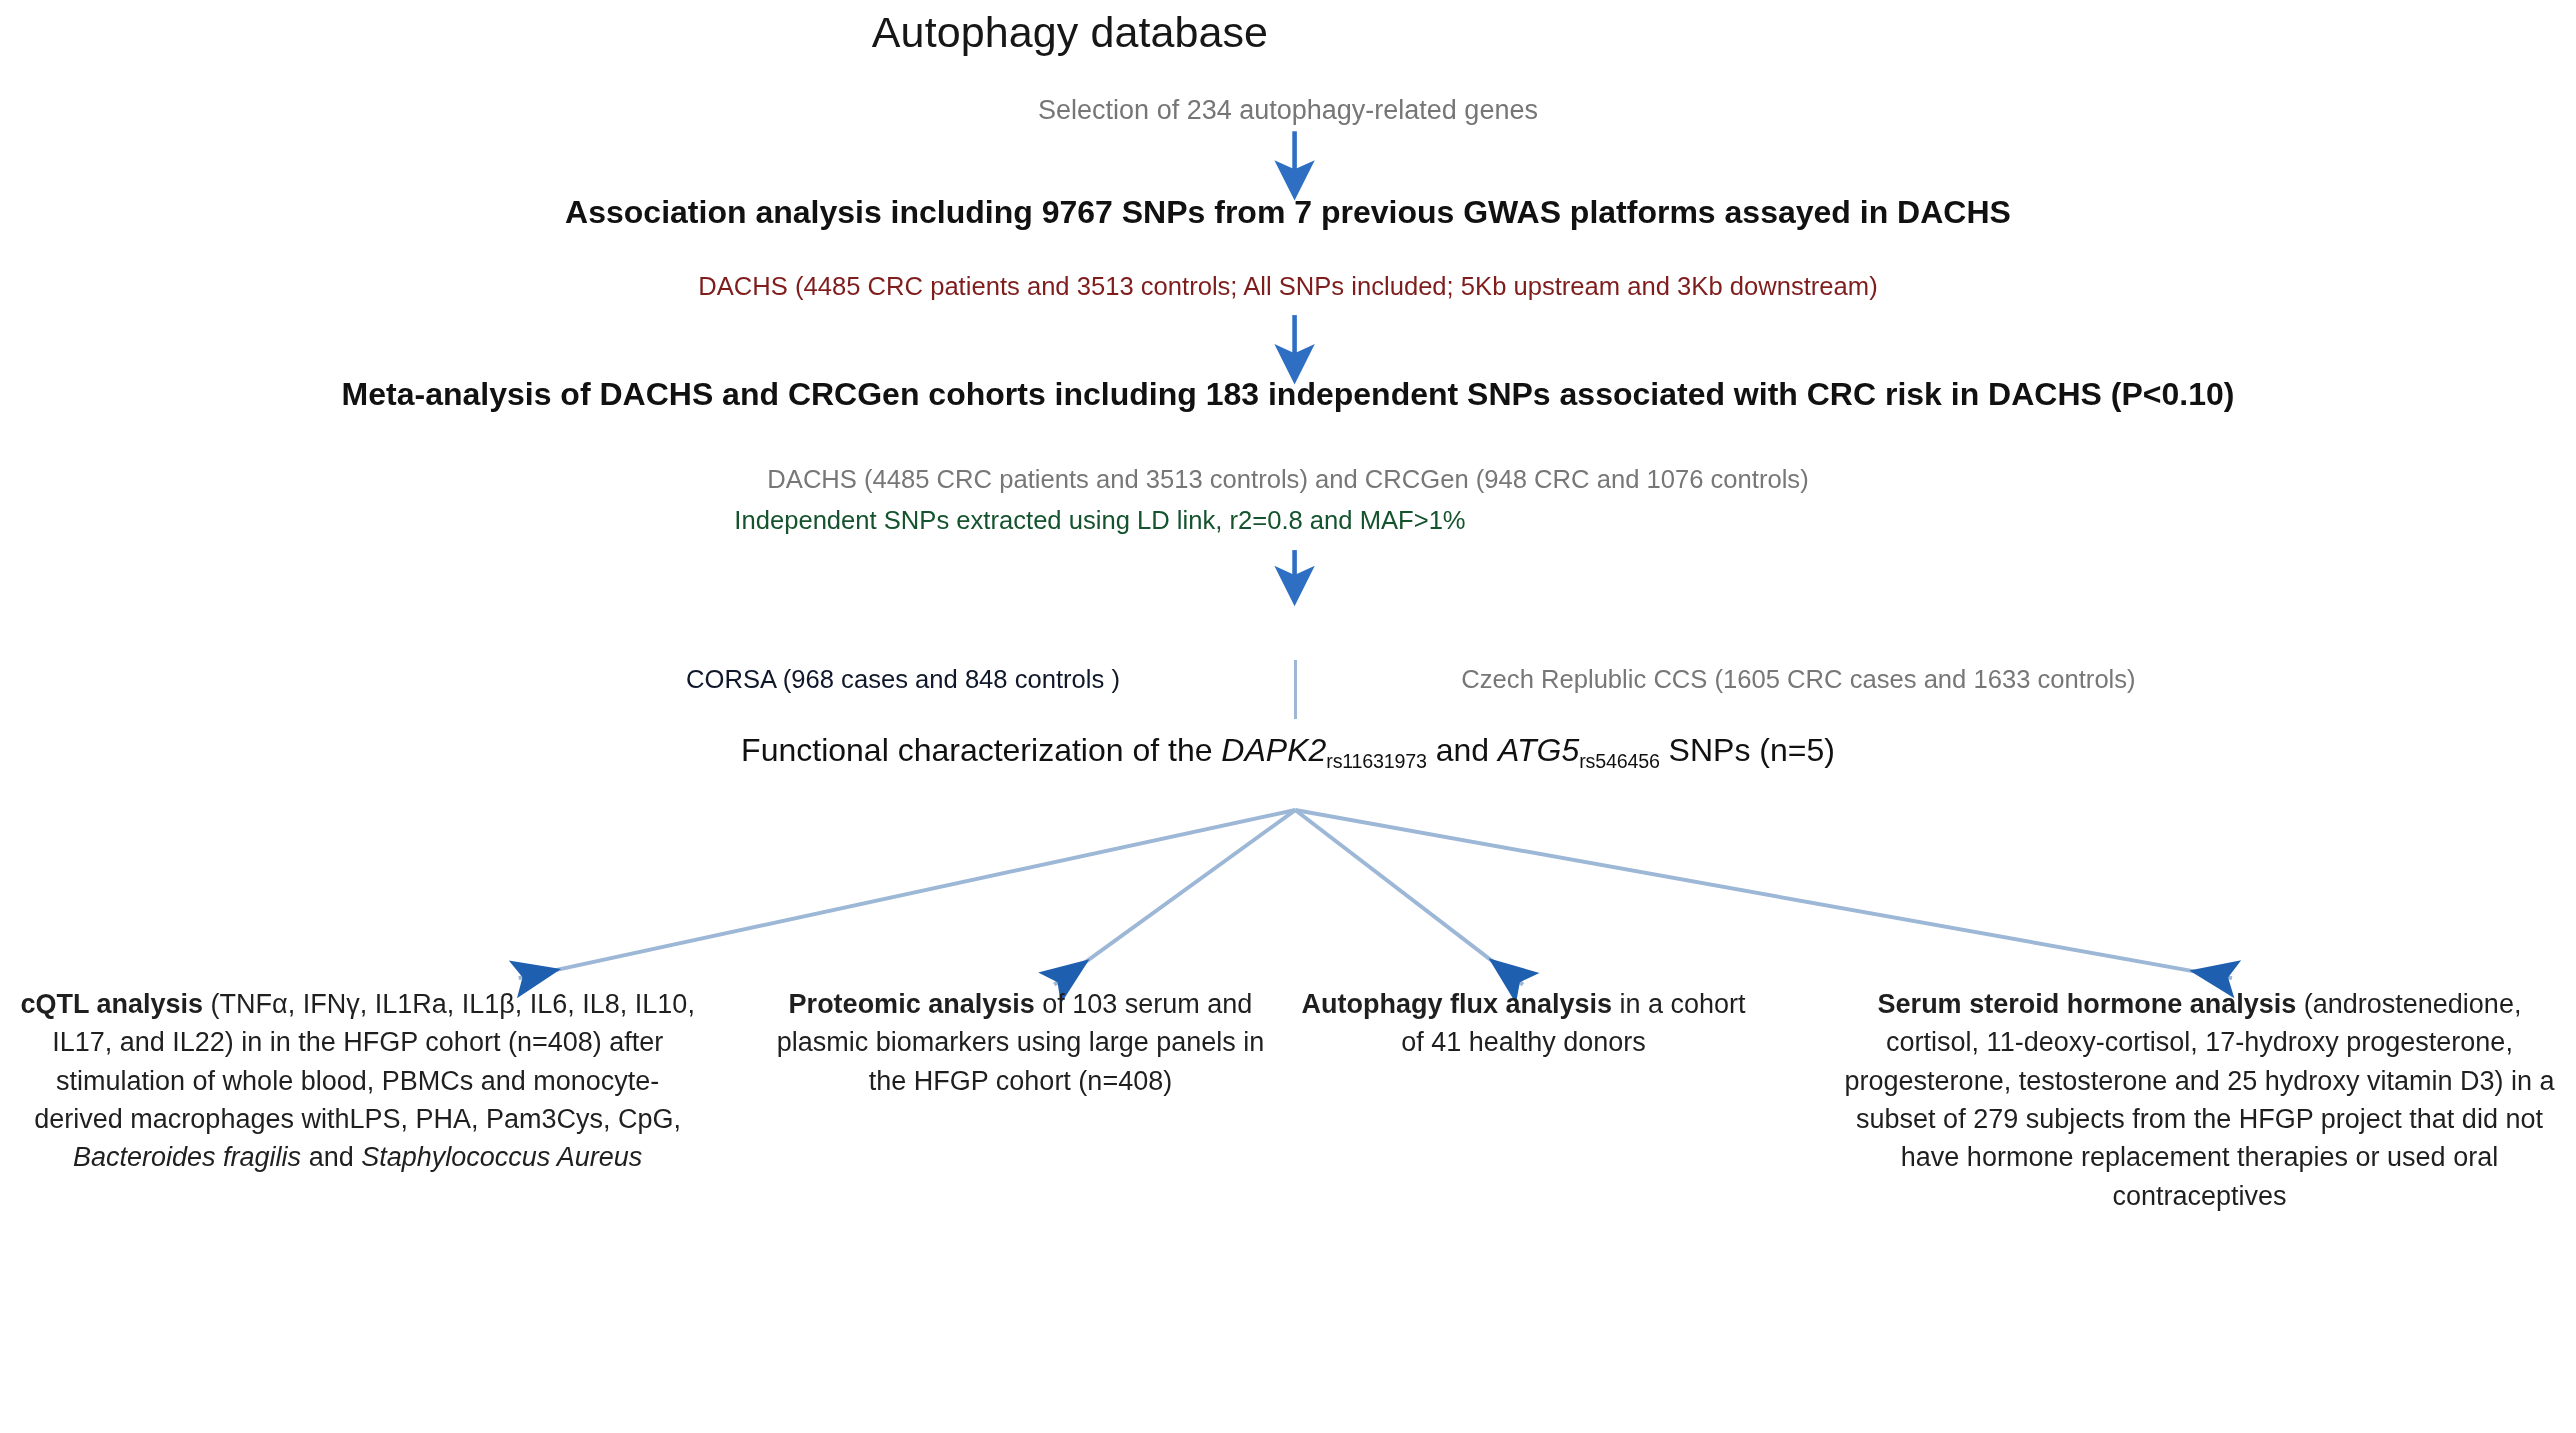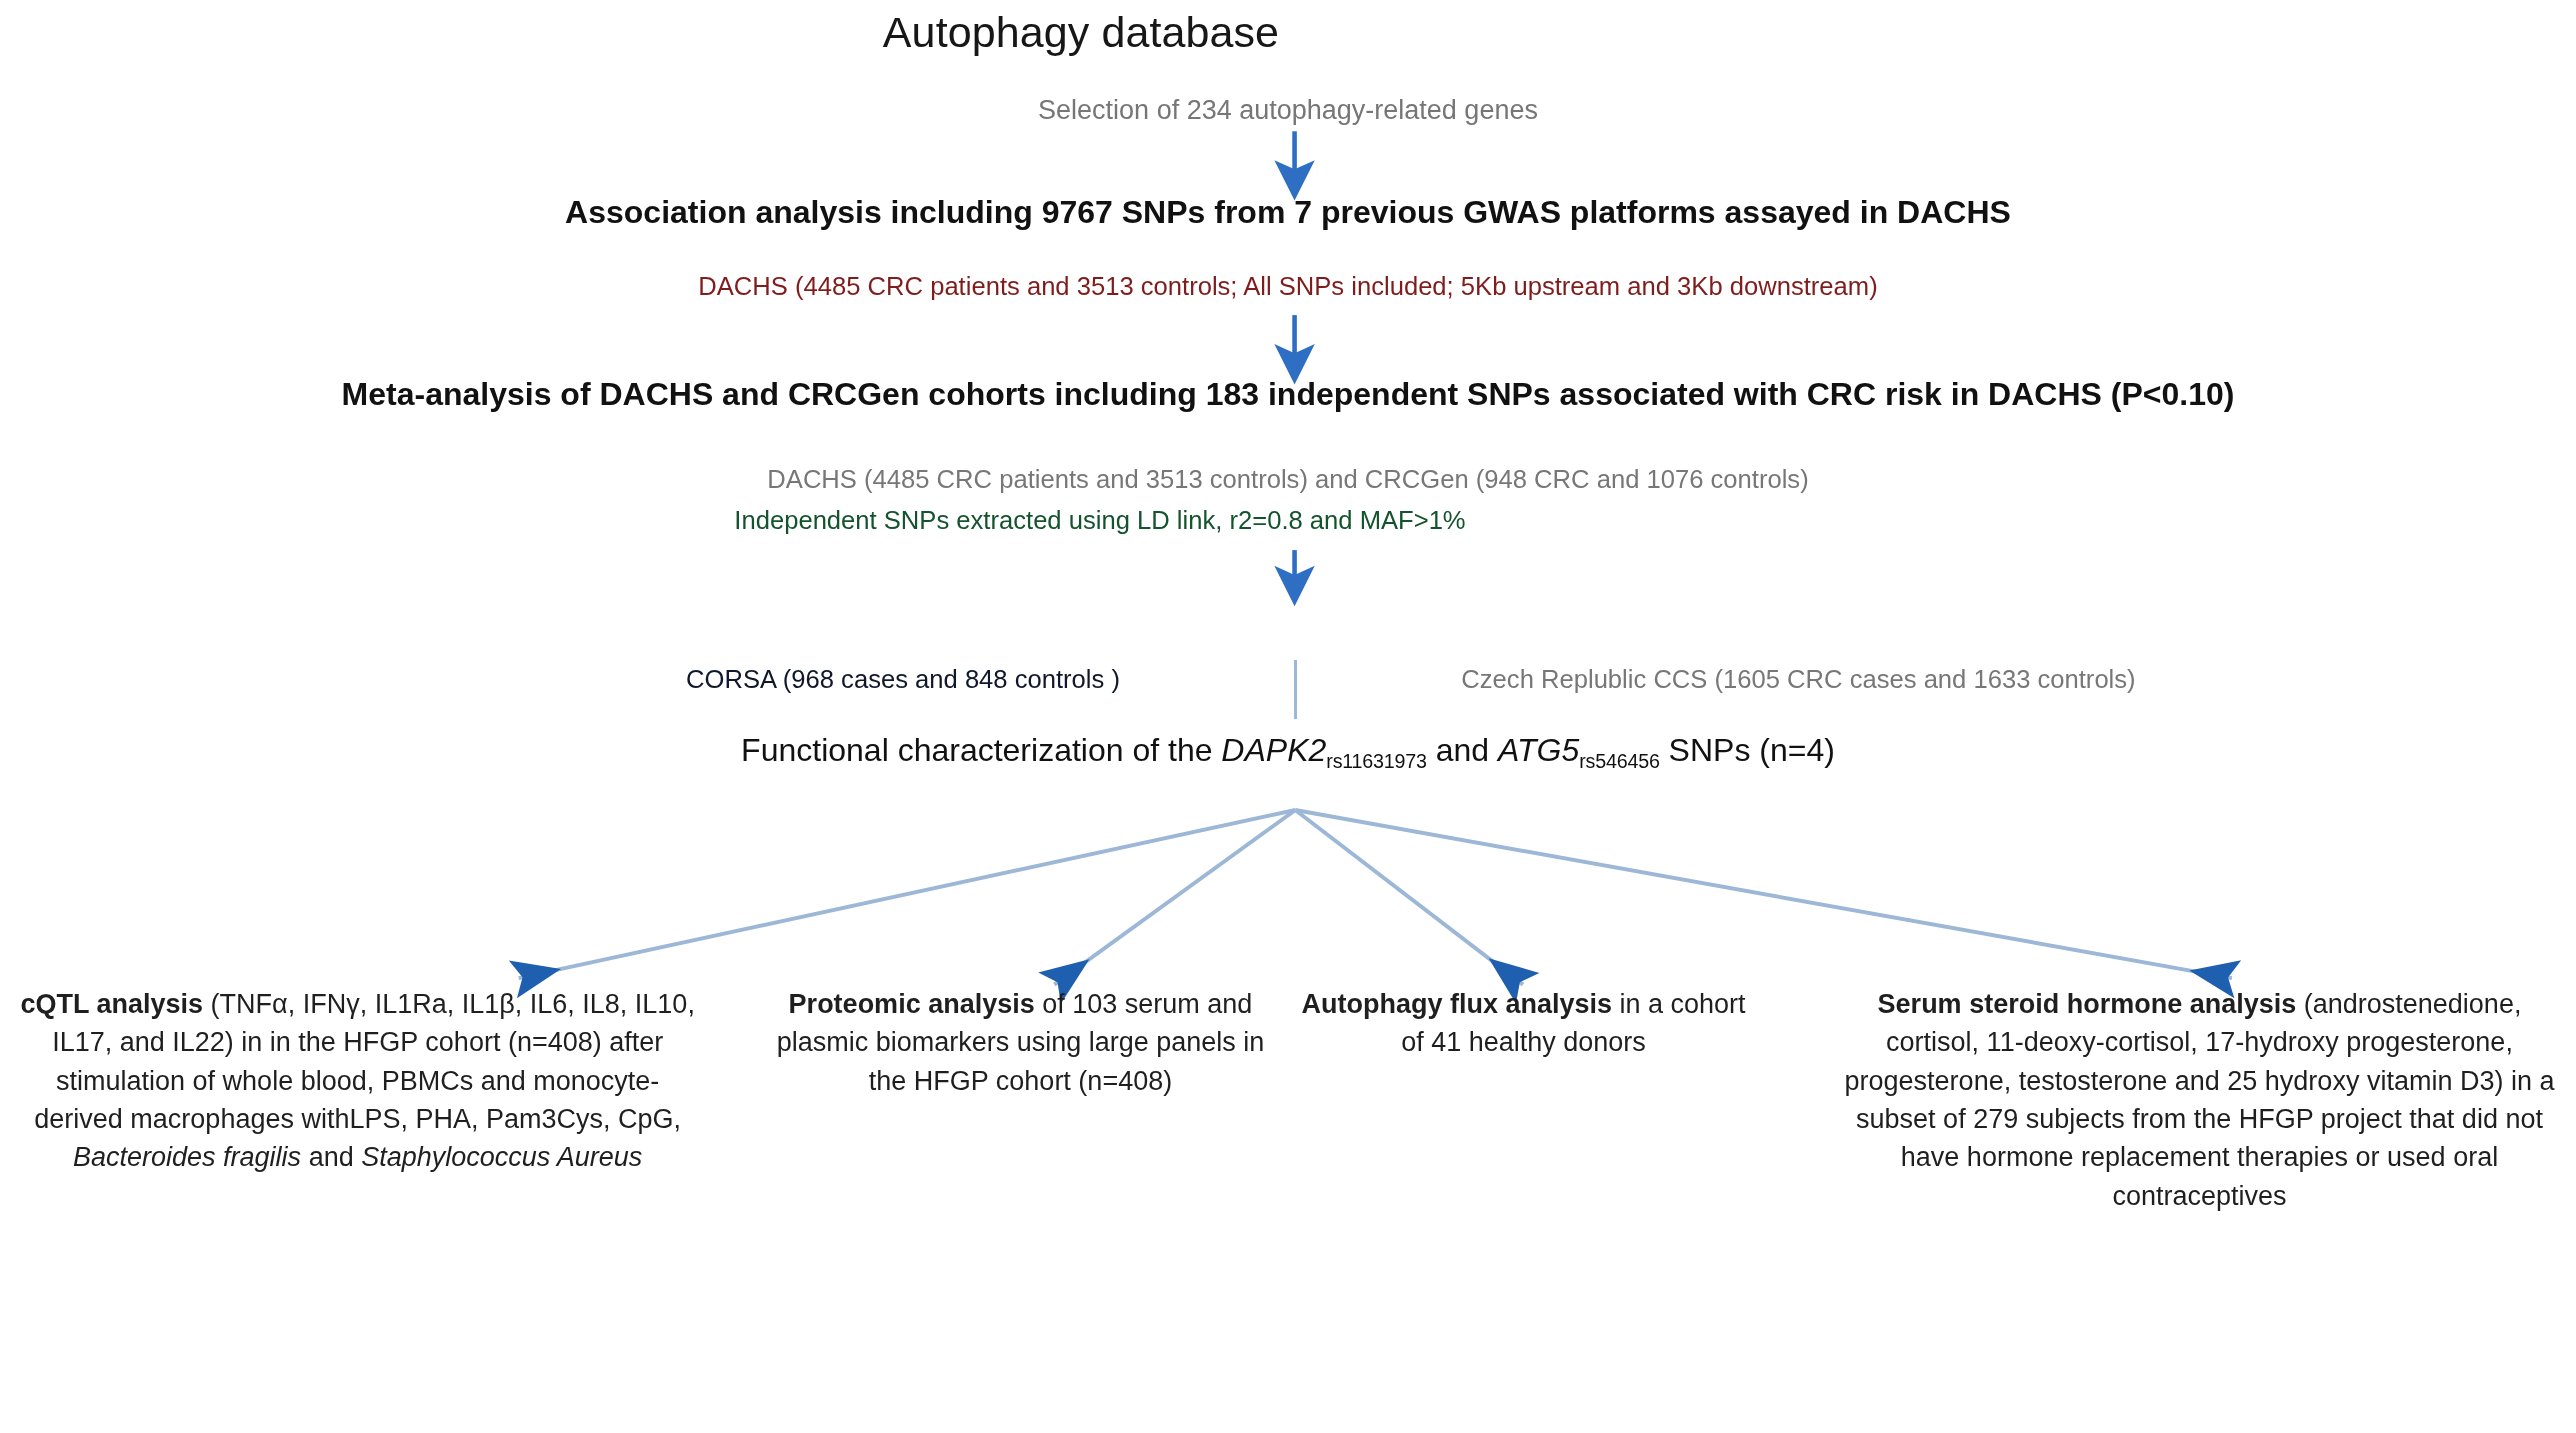--- a/index.html
+++ b/index.html
@@ -27,21 +27,21 @@
     height: 1433px;
     pointer-events: none;
   }
   .node {
     position: absolute;
     text-align: center;
     line-height: 1.28;
   }
   
   #title {
-    left: 11px;
+    left: 0;
     top: 5.3px;
     width: 2140px;
     font-size: 43px;
     font-weight: 400;
     color: #171717;
     letter-spacing: 0.1px;
   }
   #title-sub {
     left: 0;
     top: 77px;
@@ -199,21 +199,21 @@
 
   <div class="node" id="step2-sub2">Independent SNPs extracted using LD link, r2=0.8 and MAF&gt;1%</div>
 
 
   <div class="node" id="step3-sub-left">CORSA (968 cases and 848 controls )</div>
 
   <div id="step3-divider"></div>
 
   <div class="node" id="step3-sub-right">Czech Replublic CCS (1605 CRC cases and 1633 controls)</div>
 
-  <div class="node" id="step4-title"><span>Functional characterization of the </span><span class="gene">DAPK2</span><span class="sub">rs11631973</span><span> and </span><span class="gene">ATG5</span><span class="sub">rs546456</span><span> SNPs (n=4)</span></div>
+  <div class="node" id="step4-title"><span>Functional characterization of the </span><span class="gene">DAPK2</span><span class="sub">rs11631973</span><span> and </span><span class="gene">ATG5</span><span class="sub">rs546456</span><span> SNPs (n=5)</span></div>
 
   <div class="col" id="col1"><span class="lead">cQTL analysis</span><span> (TNFα, IFNγ, IL1Ra, IL1β, IL6, IL8, IL10, IL17, and IL22) in in the HFGP cohort (n=408) after stimulation of whole blood, PBMCs and monocyte-derived macrophages withLPS, PHA, Pam3Cys, CpG, </span><span class="sp">Bacteroides fragilis</span><span> and </span><span class="sp">Staphylococcus Aureus</span></div>
 
   <div class="col" id="col2"><span class="lead">Proteomic analysis</span><span> of 103 serum and plasmic biomarkers using large panels in the HFGP cohort (n=408)</span></div>
 
   <div class="col" id="col3"><span class="lead">Autophagy flux analysis</span><span> in a cohort of 41 healthy donors</span></div>
 
   <div class="col" id="col4"><span class="lead">Serum steroid hormone analysis</span><span> (androstenedione, cortisol, 11-deoxy-cortisol, 17-hydroxy progesterone, progesterone, testosterone and 25 hydroxy vitamin D3) in a subset of 279 subjects from the HFGP project that did not have hormone replacement therapies or used oral contraceptives</span></div>
 
 </div>

